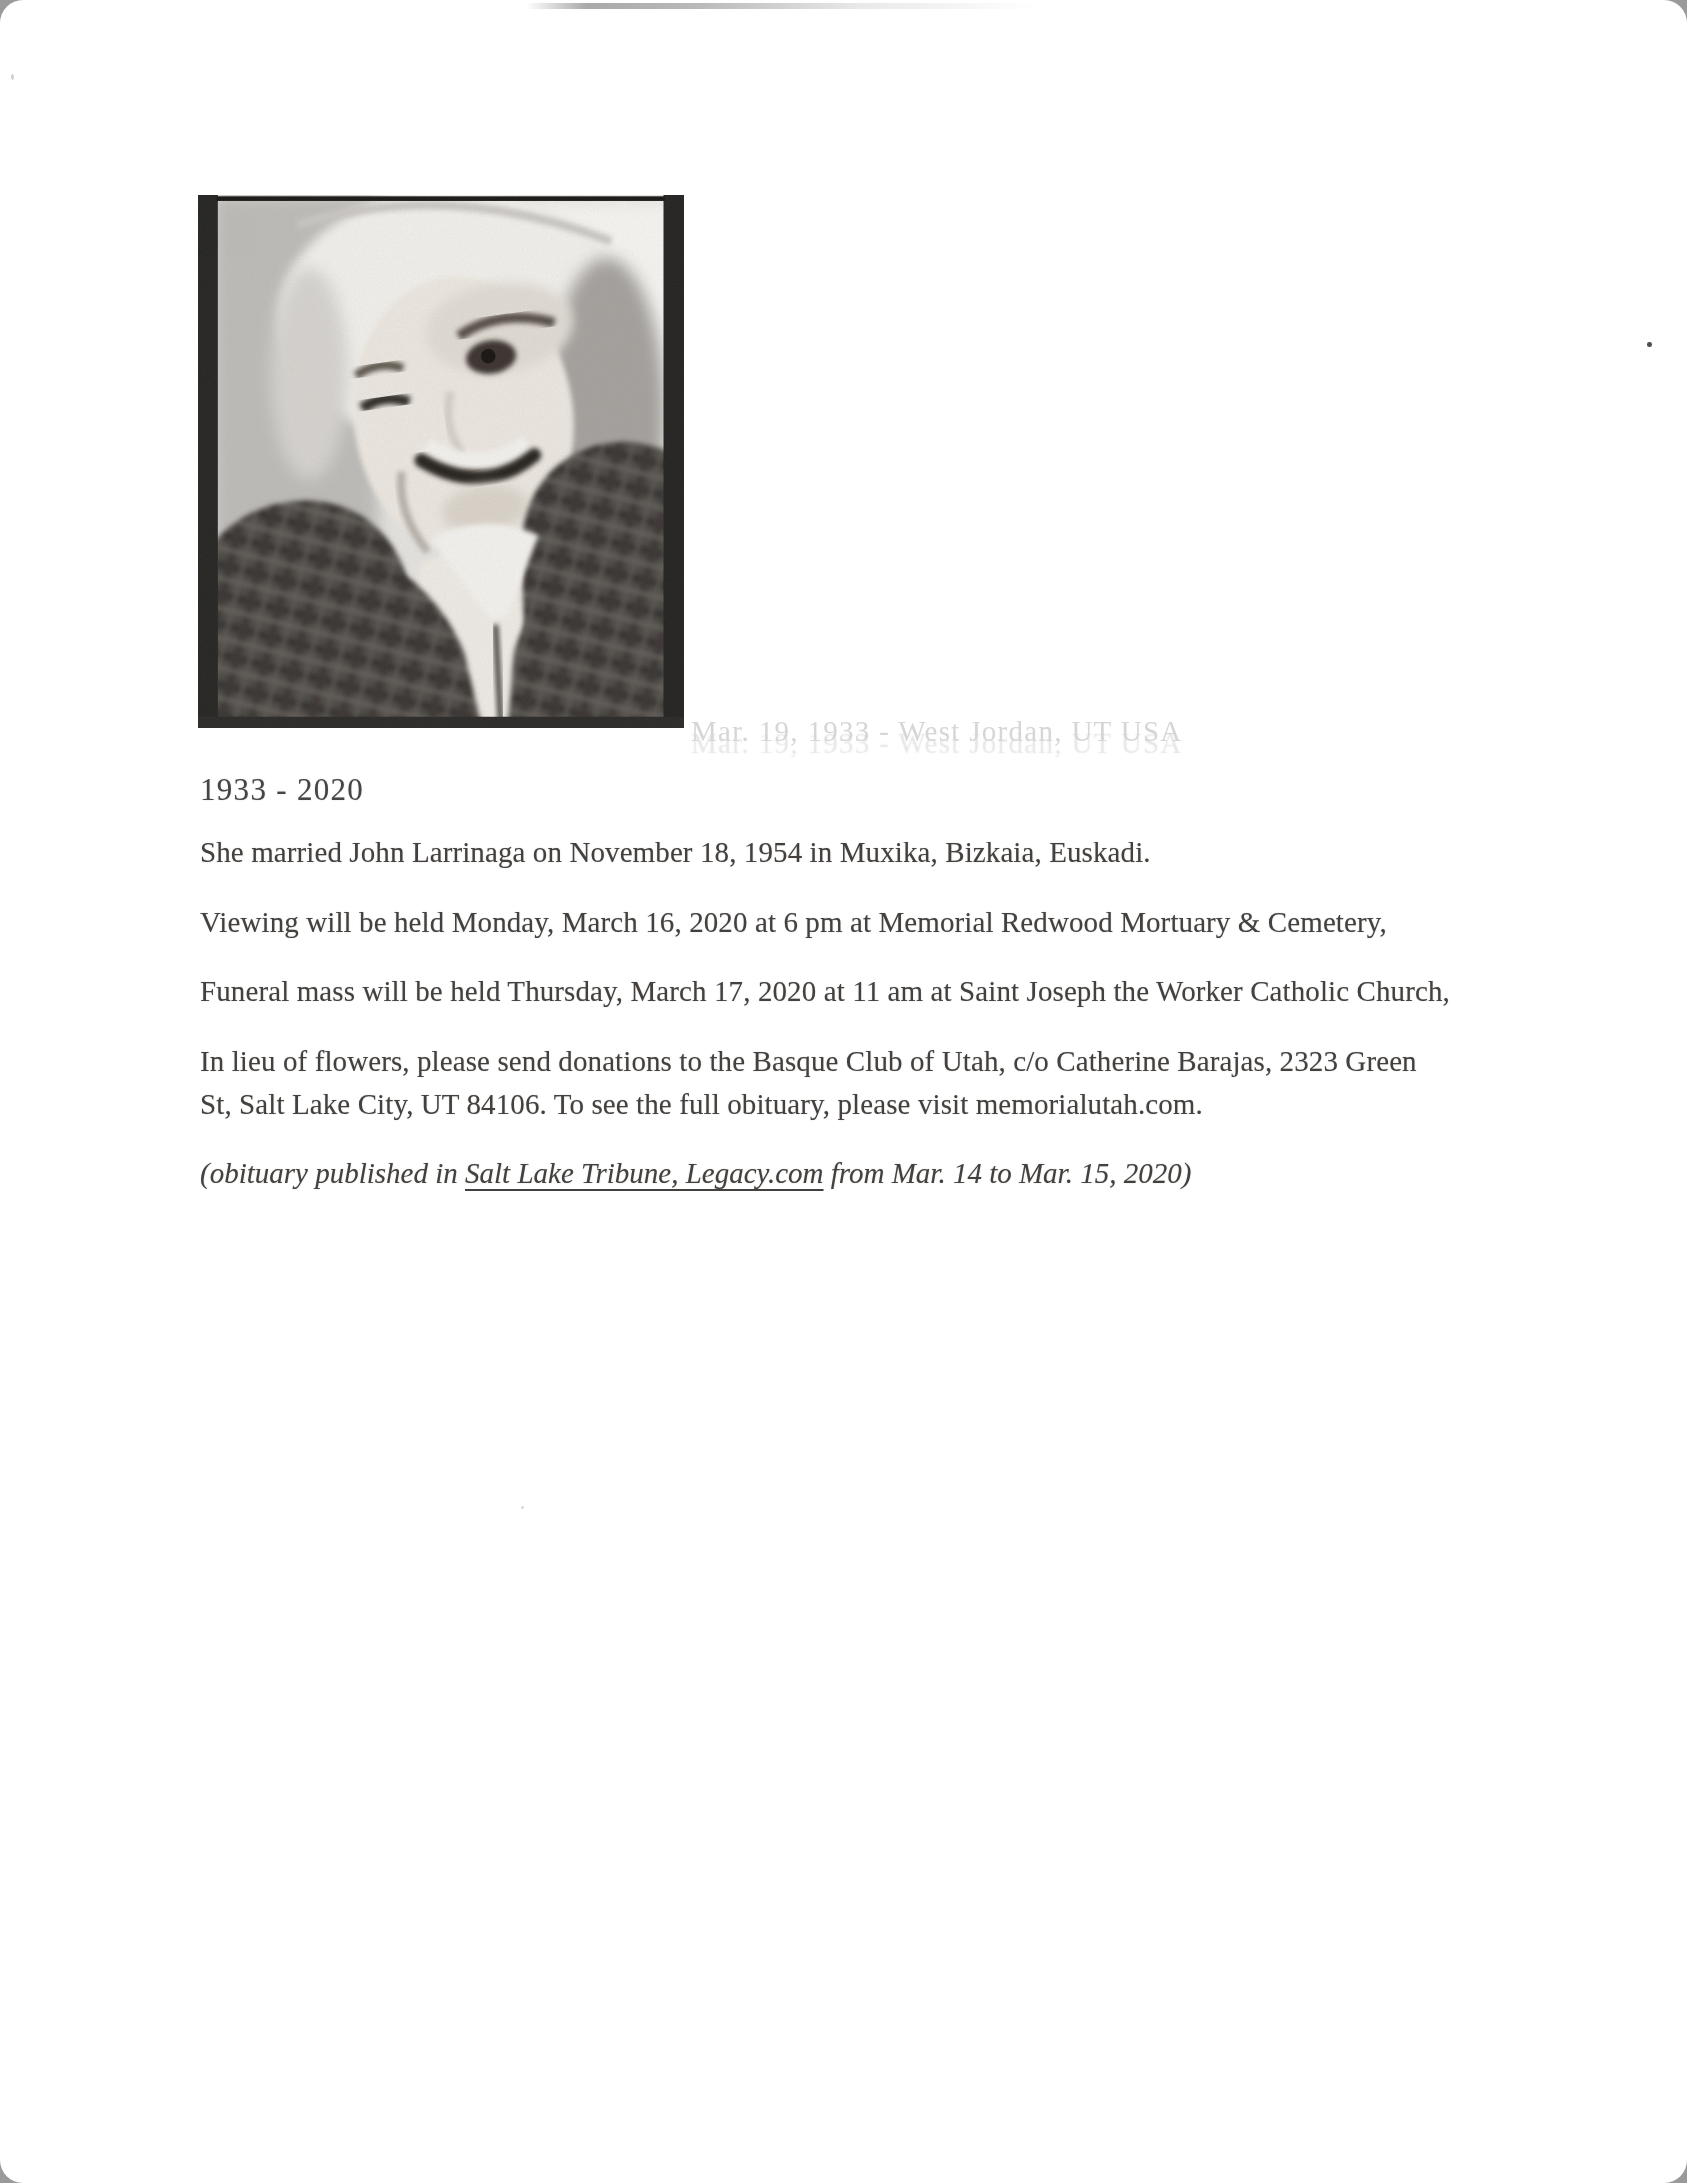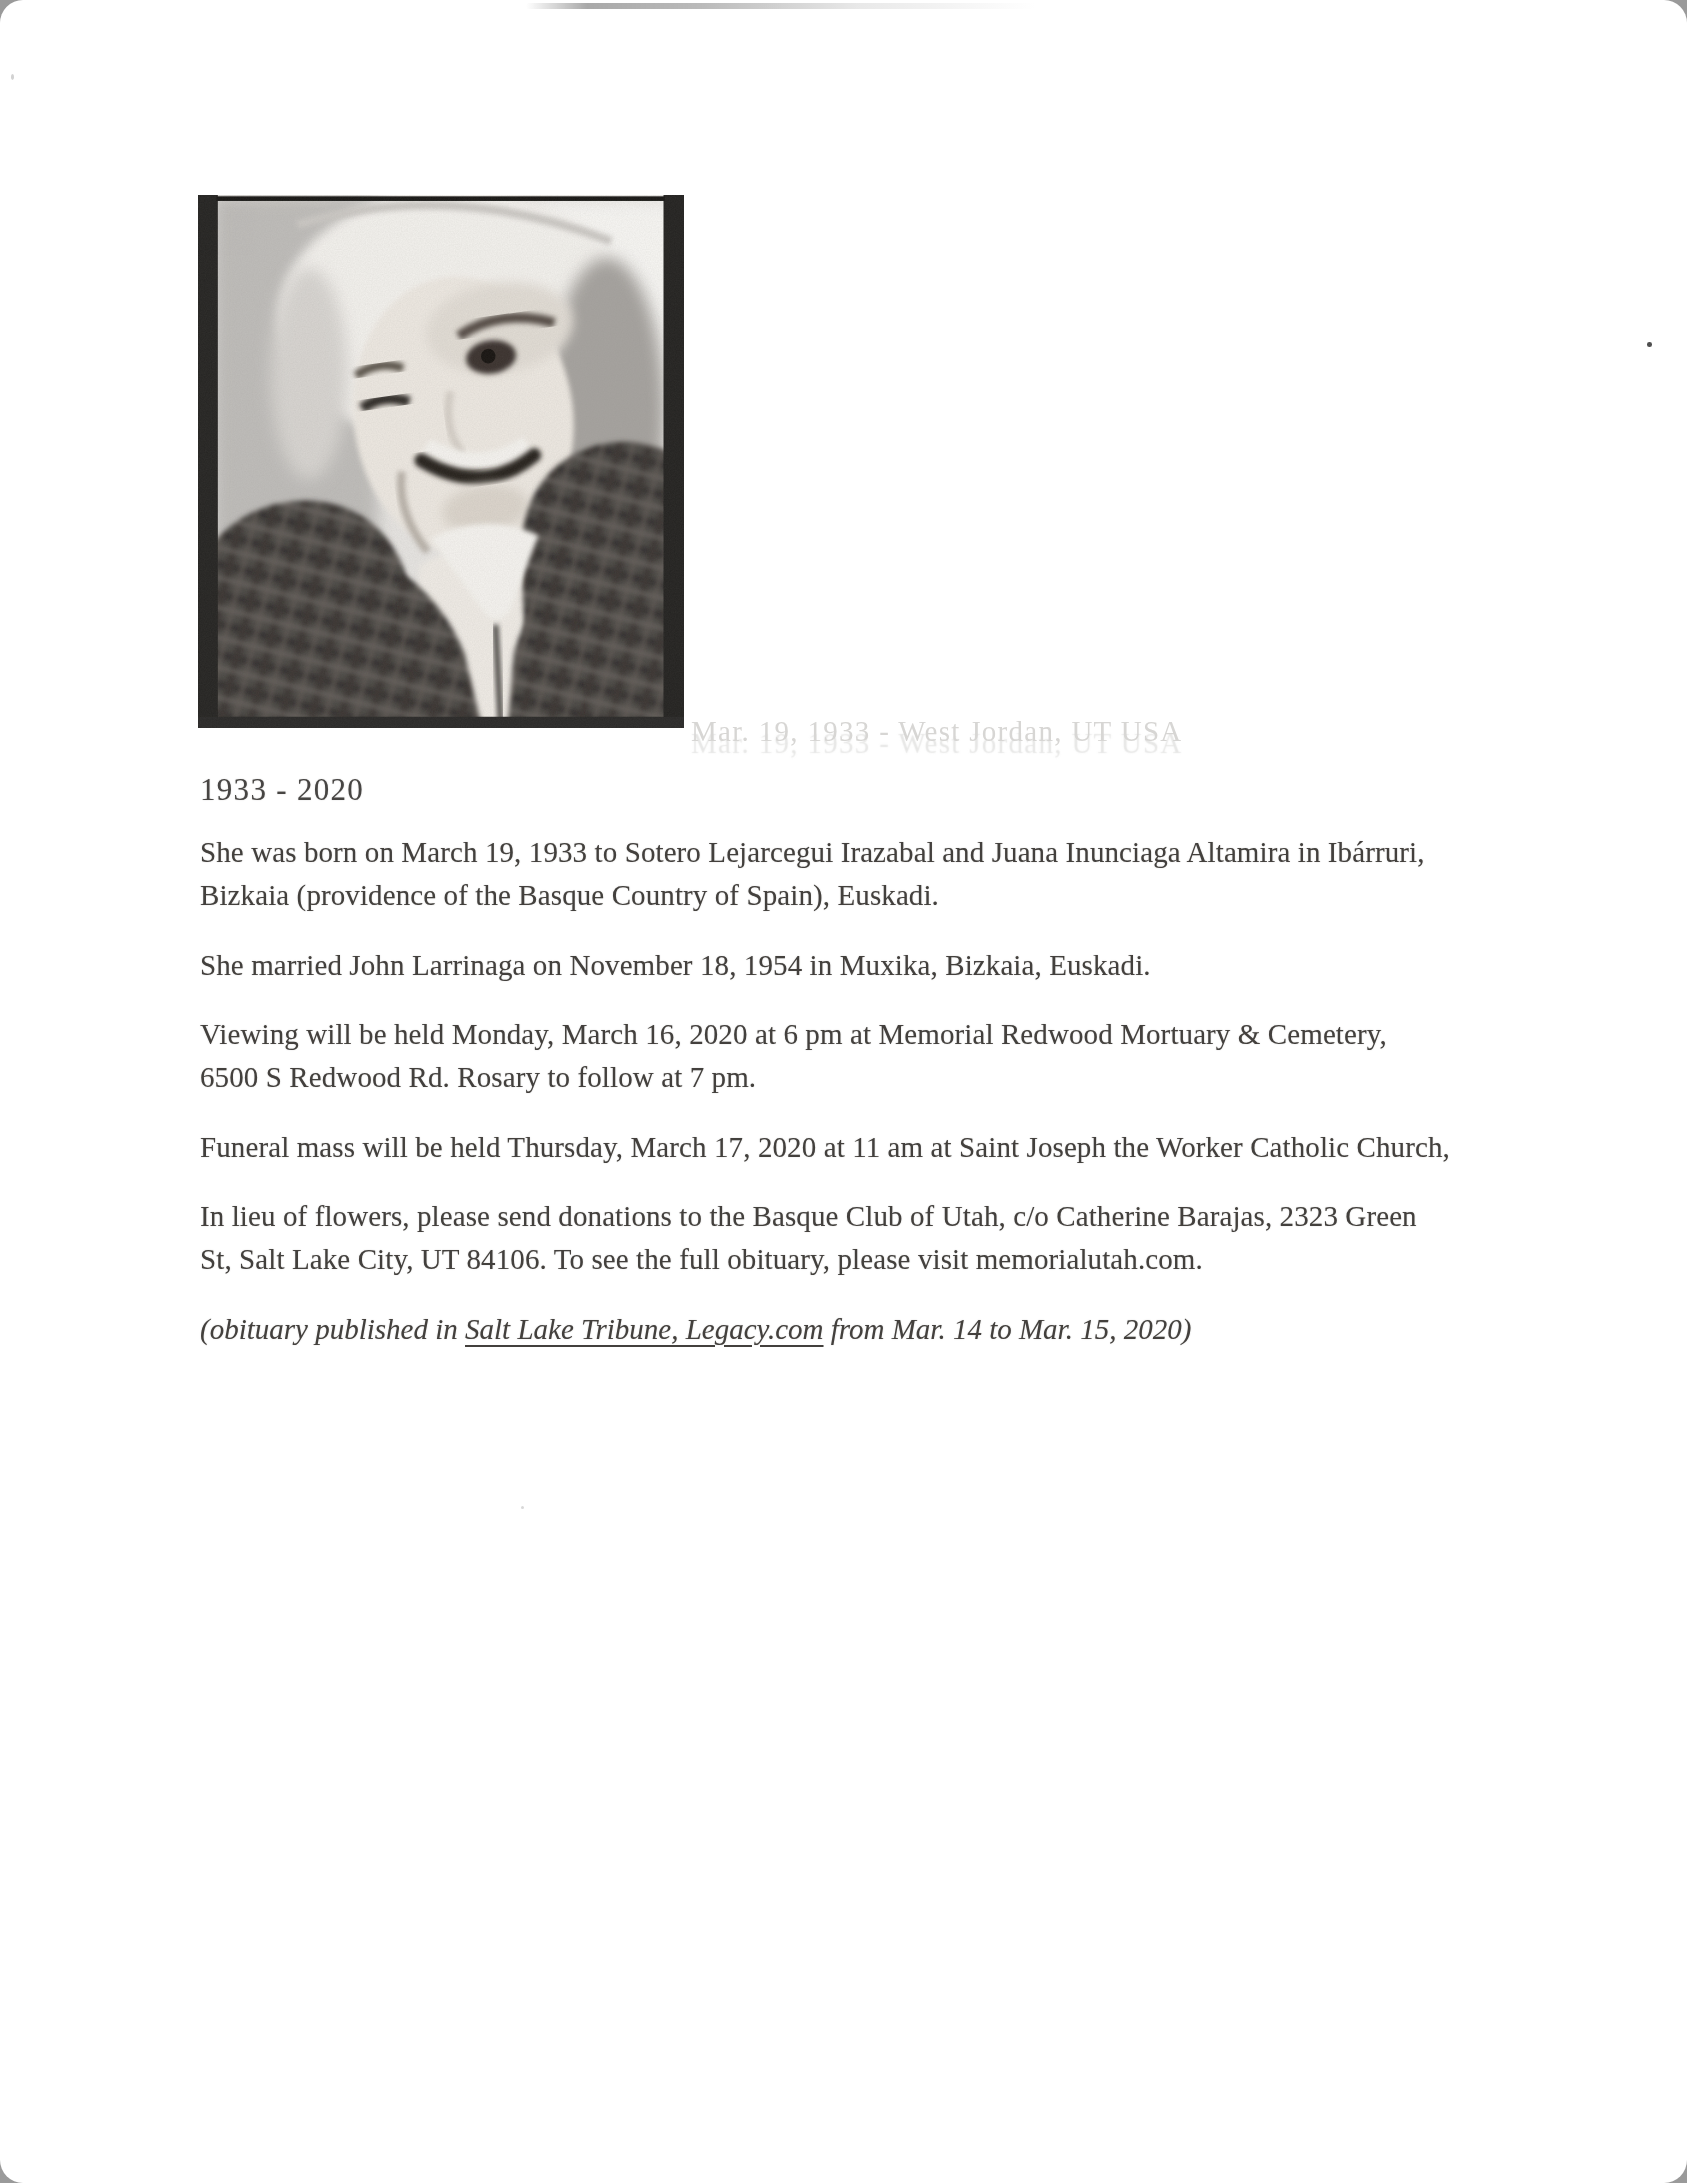--- a/index.html
+++ b/index.html
@@ -157,32 +157,27 @@
     </svg>
   </div>
 
   <div class="ghost-text">Mar. 19, 1933 - West Jordan, UT USA</div>
 
   <div class="content">
 
     <div class="years">1933 - 2020</div>
 
 
-    <div class="para">
-      <div class="line">She was born on March 19, 1933 to Sotero Lejarcegui Irazabal and Juana Inunciaga Altamira in Ibárruri,</div>
-      <div class="line">Bizkaia (providence of the Basque Country of Spain), Euskadi.</div>
-    </div>
 
     <div class="para">
       <div class="line">She married John Larrinaga on November 18, 1954 in Muxika, Bizkaia, Euskadi.</div>
     </div>
 
     <div class="para">
       <div class="line">Viewing will be held Monday, March 16, 2020 at 6 pm at Memorial Redwood Mortuary &amp; Cemetery,</div>
-      <div class="line">6500 S Redwood Rd. Rosary to follow at 7 pm.</div>
     </div>
 
     <div class="para">
       <div class="line">Funeral mass will be held Thursday, March 17, 2020 at 11 am at Saint Joseph the Worker Catholic Church,</div>
     </div>
 
     <div class="para">
       <div class="line">In lieu of flowers, please send donations to the Basque Club of Utah, c/o Catherine Barajas, 2323 Green</div>
       <div class="line">St, Salt Lake City, UT 84106. To see the full obituary, please visit memorialutah.com.</div>
     </div>

